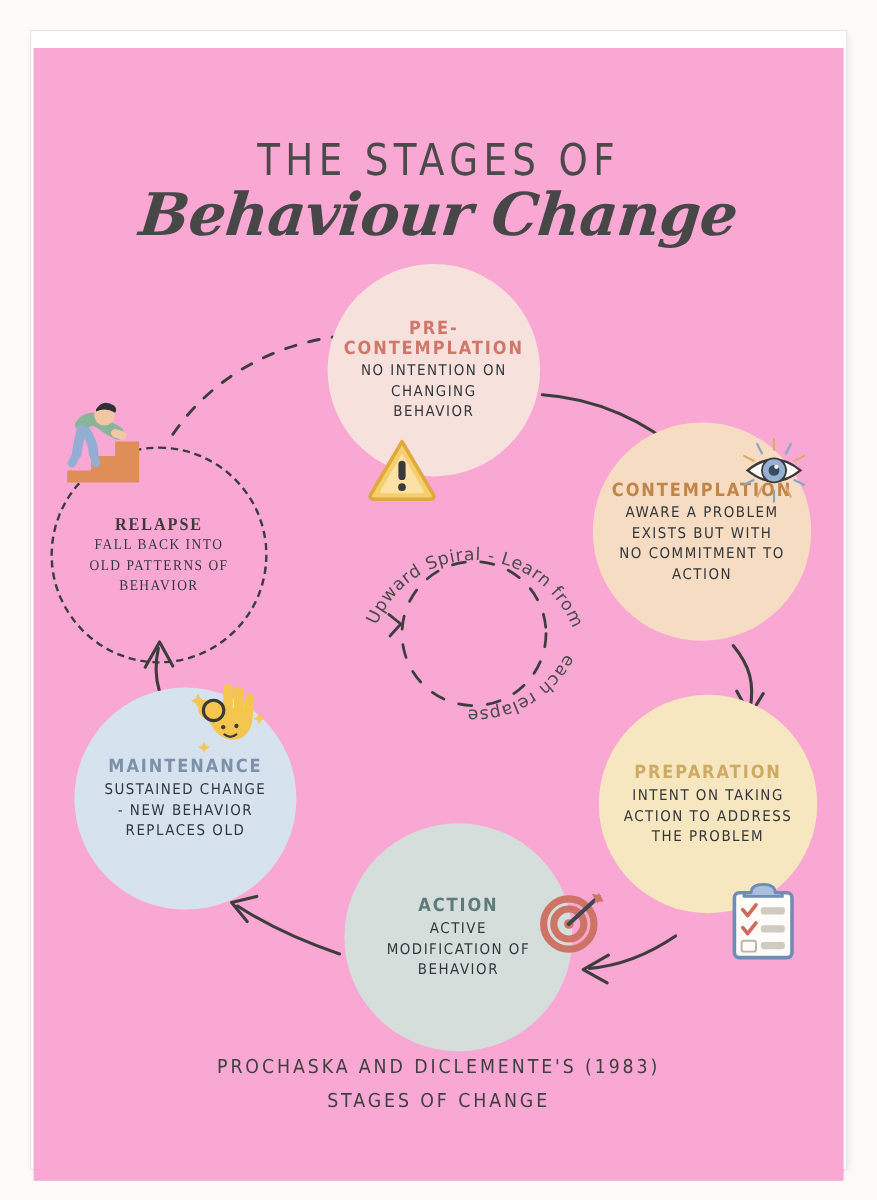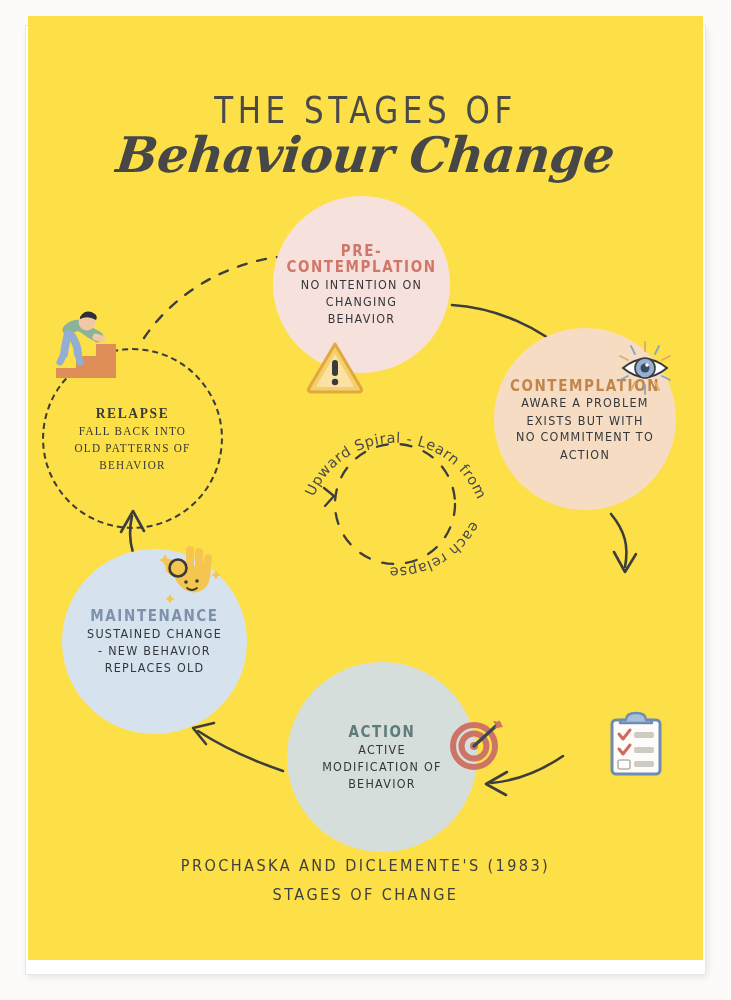--- a/index.html
+++ b/index.html
@@ -13,22 +13,22 @@
   #frame-outer{
     position:absolute;left:0;top:0;width:731px;height:1000px;
     background:#fcfbfa;
   }
   #frame-mat{
     position:absolute;left:26px;top:26px;width:679px;height:948px;
     background:#ffffff;
     box-shadow:0 0 0 1px #e7e7e7, 2px 3px 8px rgba(0,0,0,0.10);
   }
   #poster{
-    position:absolute;left:28px;top:16px;width:675px;height:944px;
-    background:#fde047;
+    position:absolute;left:28px;top:40px;width:675px;height:944px;
+    background:#f9a8d4;
     overflow:hidden;
   }
   
   .hand{ font-family:"DejaVu Sans",sans-serif; letter-spacing:1px; }
   #title-line1{
     position:absolute;left:0;top:76px;width:675px;text-align:center;
     font-family:"DejaVu Sans",sans-serif;
     font-size:31px;letter-spacing:4.5px;color:#4a4a4a;
     font-weight:400;
     transform:scaleY(1.18);
@@ -187,20 +187,30 @@
         <line x1="46" y1="52" x2="42" y2="44" stroke="#e0a96d"></line>
         <line x1="7" y1="42" x2="15" y2="38" stroke="#8aa5c0"></line>
         <line x1="57" y1="42" x2="49" y2="38" stroke="#8aa5c0"></line>
       </g>
       <path d="M10,30 Q32,12 54,30 Q32,48 10,30 Z" fill="#ffffff" stroke="#3a3a3a" stroke-width="2"></path>
       <circle cx="32" cy="30" r="10" fill="#96b0d1" stroke="#3a3a3a" stroke-width="1.6"></circle>
       <circle cx="32" cy="30" r="4.5" fill="#3a4a60"></circle>
       <circle cx="34" cy="27" r="1.8" fill="#ffffff"></circle>
     </svg>
 
+    <div id="stage-prep" class="stage">
+      <div class="st-head">
+        <div>PREPARATION</div>
+      </div>
+      <div class="st-body">
+        <div>INTENT ON TAKING</div>
+        <div>ACTION TO ADDRESS</div>
+        <div>THE PROBLEM</div>
+      </div>
+    </div>
 
     <svg class="ico" style="left:578px;top:694px;" width="60" height="68" viewBox="0 0 60 68">
       <rect x="6" y="10" width="48" height="54" rx="4" fill="#fdfcf8" stroke="#6f8cb5" stroke-width="3"></rect>
       <path d="M20,10 Q20,3 30,3 Q40,3 40,10 L44,10 Q46,10 46,13 L14,13 Q14,10 16,10 Z" fill="#a8c0dd" stroke="#6f8cb5" stroke-width="2.4" stroke-linejoin="round"></path>
       <path d="M13,24 l4,5 l7,-9" fill="none" stroke="#cf6a5c" stroke-width="3" stroke-linecap="round" stroke-linejoin="round"></path>
       <rect x="28" y="22" width="20" height="6" rx="2" fill="#cfcac2"></rect>
       <path d="M13,39 l4,5 l7,-9" fill="none" stroke="#cf6a5c" stroke-width="3" stroke-linecap="round" stroke-linejoin="round"></path>
       <rect x="28" y="37" width="20" height="6" rx="2" fill="#cfcac2"></rect>
       <rect x="12" y="50" width="12" height="9" rx="2" fill="none" stroke="#b9b4ac" stroke-width="1.6"></rect>
       <rect x="28" y="51" width="20" height="6" rx="2" fill="#cfcac2"></rect>

